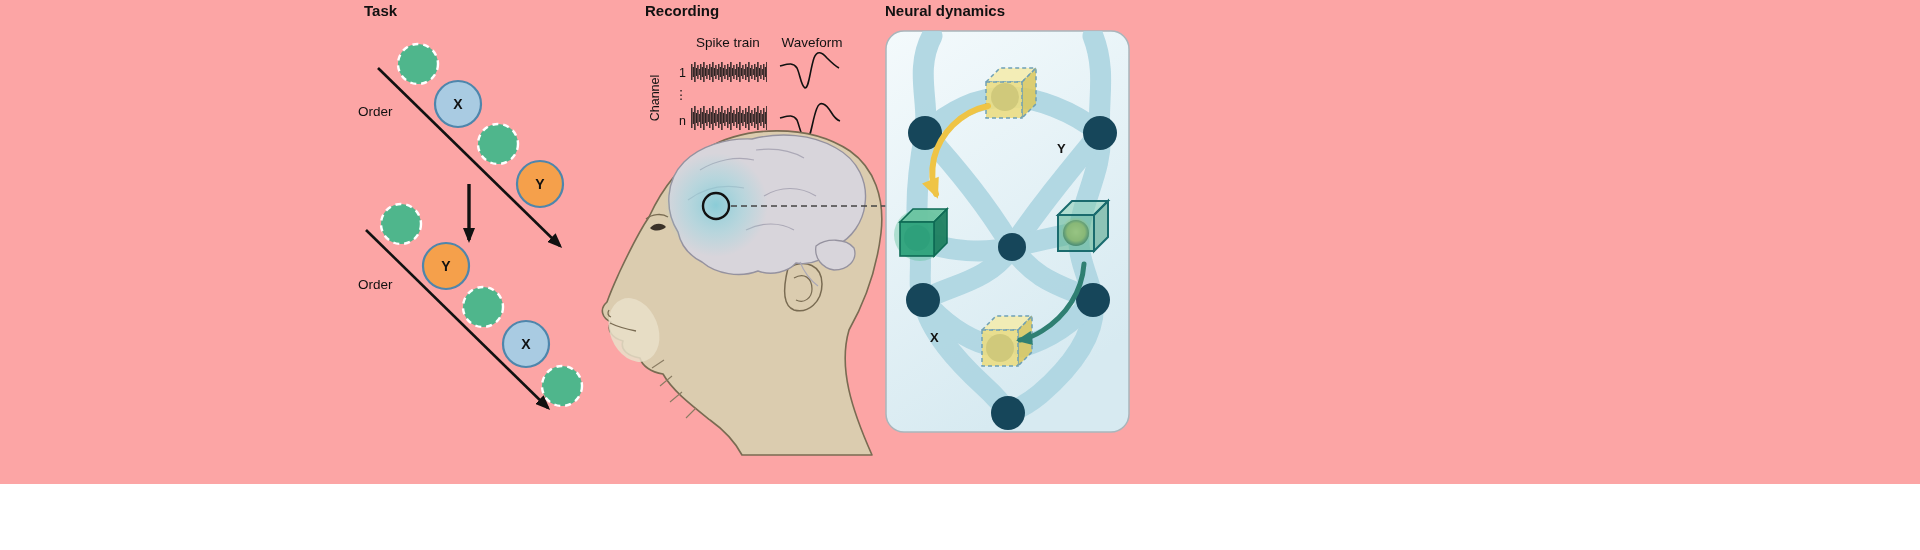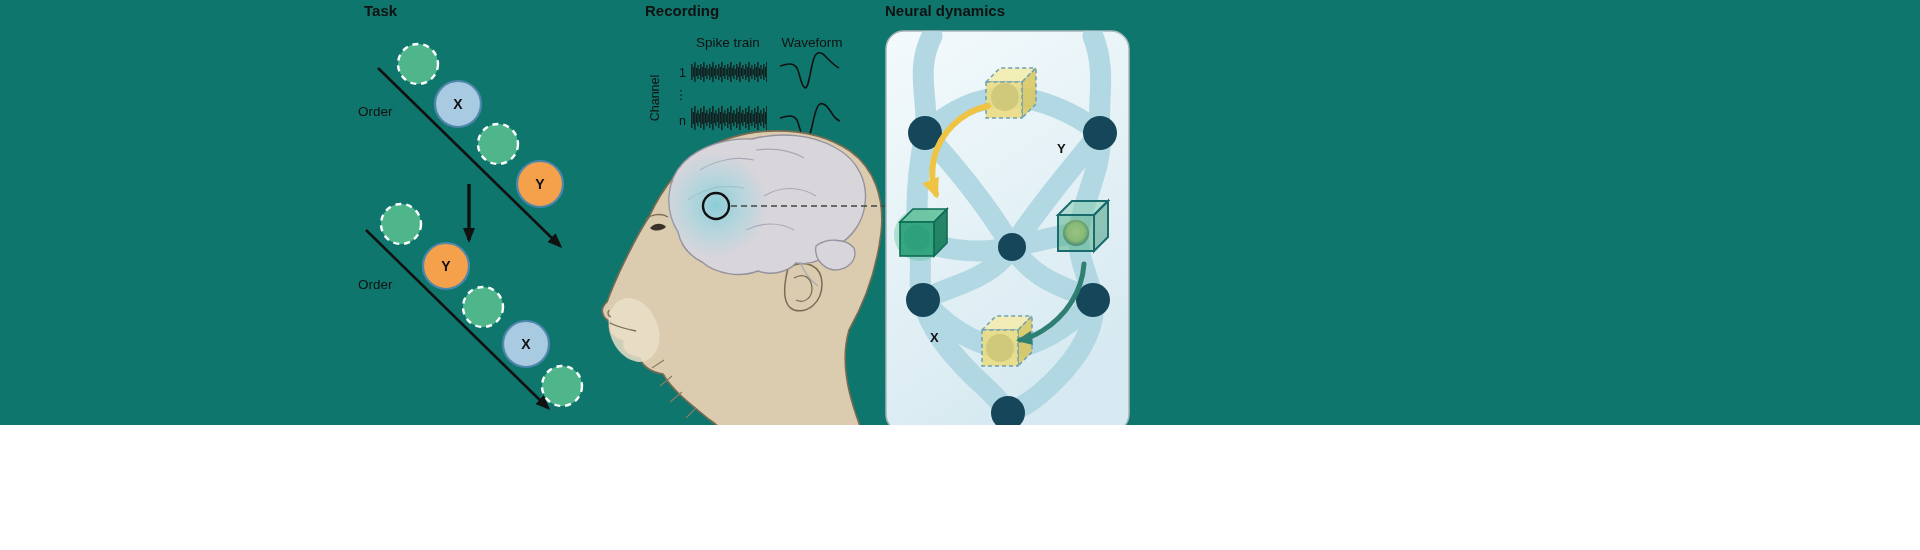--- a/index.html
+++ b/index.html
@@ -1,16 +1,16 @@
 <!DOCTYPE html>
 <html><head>
 <meta charset="utf-8">
 <style>
   html,body{margin:0;padding:0;background:#ffffff;}
-  .fig{position:relative;width:1920px;height:425px;background:#0f766e;overflow:hidden;}
+  .fig{position:relative;width:1920px;height:484px;background:#fca5a5;overflow:hidden;}
   svg{display:block;}
   svg text{font-family:"Liberation Sans","DejaVu Sans",sans-serif;fill:#111111;}
   .panel-title{font-size:15px;font-weight:bold;}
   .sub-label{font-size:13.5px;}
   .axis-label{font-size:12.5px;}
   .item-letter{font-size:14px;font-weight:bold;}
   .node-letter{font-size:13px;font-weight:bold;}
 </style>
 </head>
 <body>

